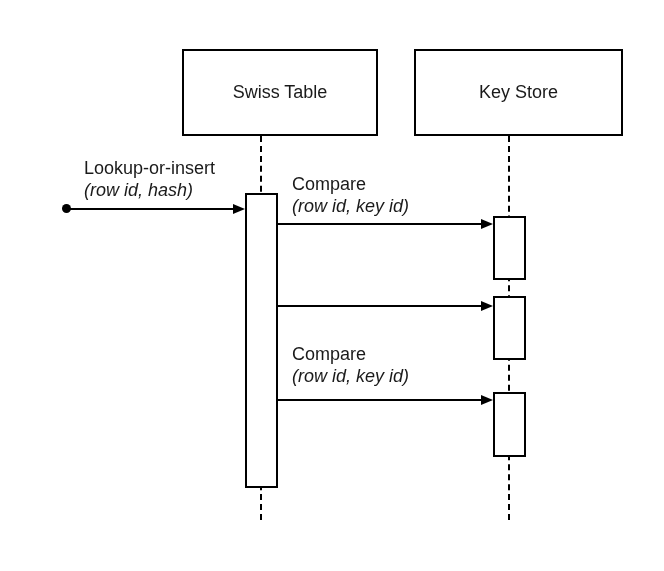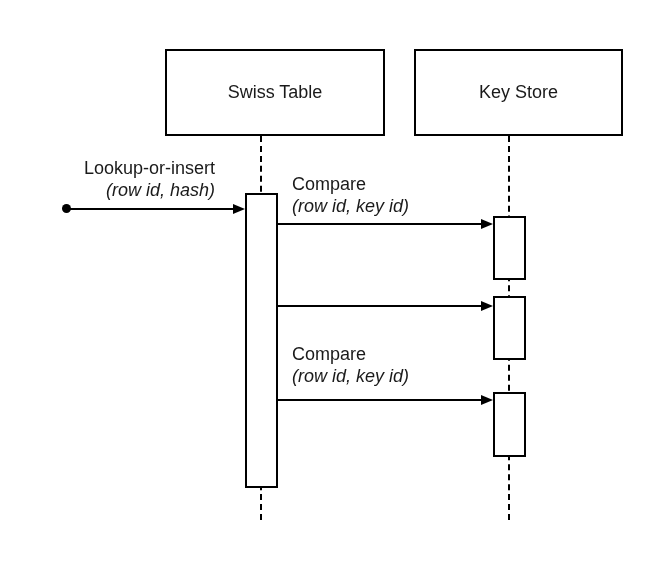--- a/index.html
+++ b/index.html
@@ -18,21 +18,21 @@
     height: 87px;
     border: 2px solid #000000;
     background: #ffffff;
     box-sizing: border-box;
     display: flex;
     align-items: center;
     justify-content: center;
     font-size: 18px;
     z-index: 2;
   }
-  .box-swiss { left: 165px; width: 220px; text-align: center; }
+  .box-swiss { left: 182px; width: 196px; text-align: center; }
   .box-key   { left: 414px; width: 209px; }
 
   .lifeline {
     position: absolute;
     top: 136px;
     height: 384px;
     width: 0;
     border-left: 2px dashed #000000;
     z-index: 1;
   }
@@ -85,21 +85,21 @@
 
   .line-found { left: 69px;  top: 208px; width: 166px; }
   .head-found { left: 233px; top: 204px; }
   .line-m1 { left: 278px; top: 223px; width: 204px; }
   .head-m1 { left: 481px; top: 219px; }
   .line-m2 { left: 278px; top: 305px; width: 204px; }
   .head-m2 { left: 481px; top: 301px; }
   .line-m3 { left: 278px; top: 399px; width: 204px; }
   .head-m3 { left: 481px; top: 395px; }
 
-  .label-found { left: 84px;  top: 157px; text-align: right; }
+  .label-found { left: 84px;  top: 157px; }
   .label-m1    { left: 292px; top: 173px; }
   .label-m2    { left: 292px; top: 247px; }
   .label-m3    { left: 292px; top: 343px; }
 </style>
 </head>
 <body>
 
 <div class="canvas">
 
   <div class="participant-box box-swiss">

